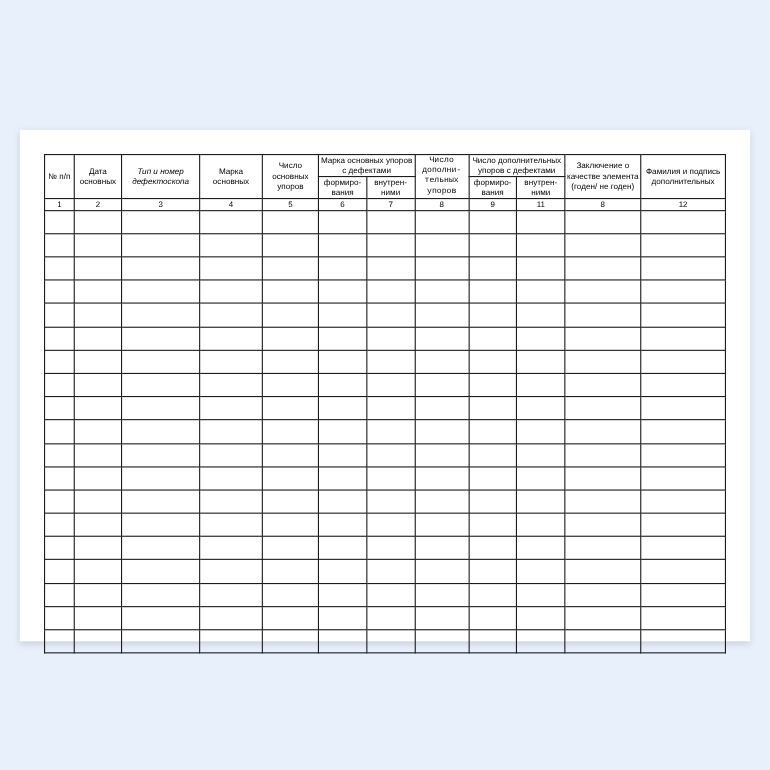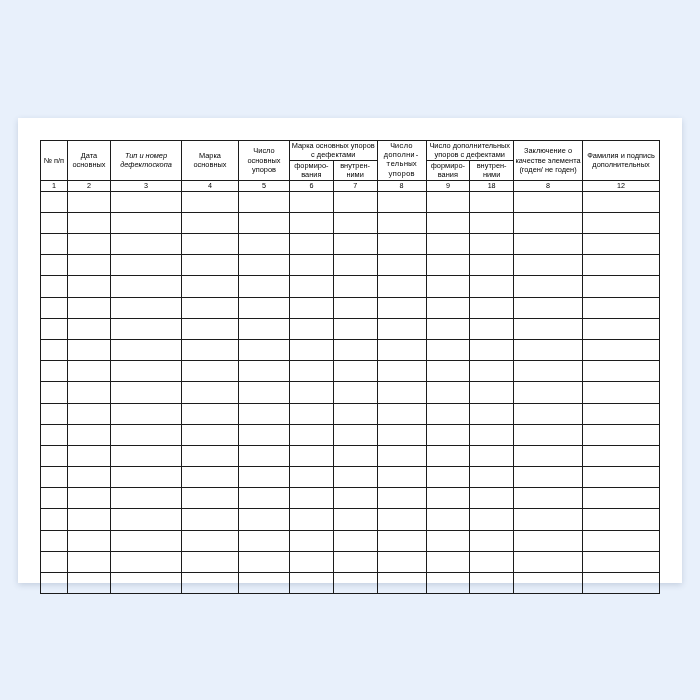--- a/index.html
+++ b/index.html
@@ -104,21 +104,21 @@
           <tr>
             <td class="num-cell">1</td>
             <td class="num-cell">2</td>
             <td class="num-cell">3</td>
             <td class="num-cell">4</td>
             <td class="num-cell">5</td>
             <td class="num-cell">6</td>
             <td class="num-cell">7</td>
             <td class="num-cell">8</td>
             <td class="num-cell">9</td>
-            <td class="num-cell">18</td>
+            <td class="num-cell">11</td>
             <td class="num-cell">8</td>
             <td class="num-cell">12</td>
           </tr>
         </thead>
         <tbody id="journal-body">
             <tr>
               <td class="body-cell col1"></td>
               <td class="body-cell col2"></td>
               <td class="body-cell col3"></td>
               <td class="body-cell col4"></td>

